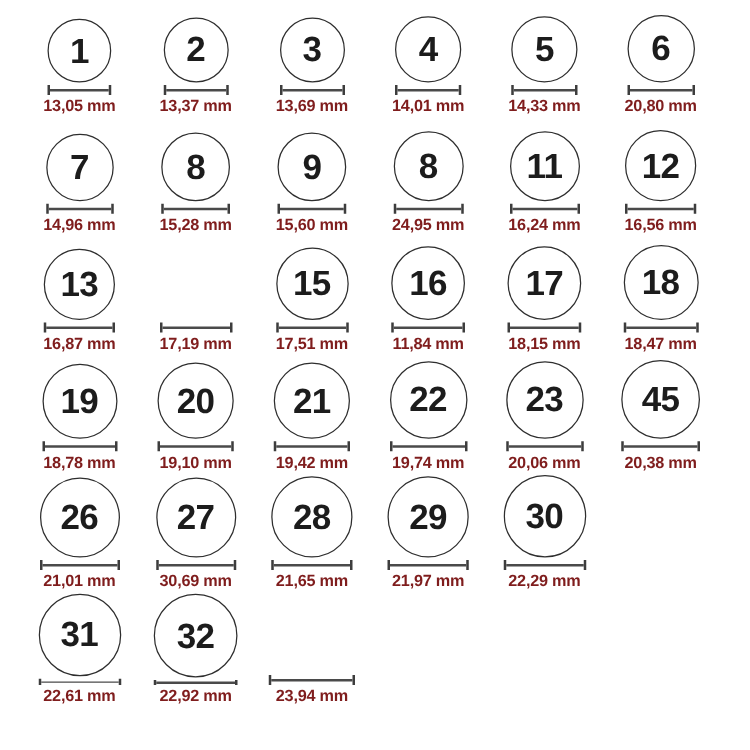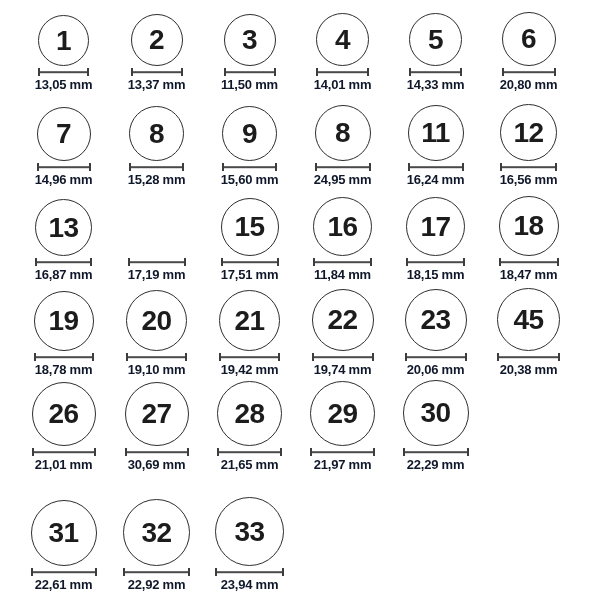--- a/index.html
+++ b/index.html
@@ -29,21 +29,21 @@
     width: 93px;
     height: 100%;
     display: flex;
     flex-direction: column;
     align-items: center;
     justify-content: flex-end;
     padding-bottom: 3px;
     box-sizing: border-box;
   }
   .row.last .cell {
-    padding-bottom: 8px;
+    padding-bottom: 36px;
   }
   .circle {
     border: 1.5px solid #2e2e2e;
     border-radius: 50%;
     background: #ffffff;
     display: flex;
     align-items: center;
     justify-content: center;
     margin-bottom: 2px;
     box-sizing: border-box;
@@ -70,21 +70,21 @@
     left: 0;
     right: 0;
     top: 50%;
     transform: translateY(-50%);
     height: 1.6px;
     background: #4a4a4a;
   }
   .mm-label {
     font-size: 13px;
     font-weight: 700;
-    color: #0f172a;
+    color: #7f1d1d;
     letter-spacing: -0.2px;
     line-height: 15px;
     white-space: nowrap;
   }
 </style>
 </head>
 <body>
 
 <main id="canvas">
     <div class="row">
@@ -100,21 +100,21 @@
           <span class="num">2</span>
         </div>
         <div class="measure" style="width:52px"></div>
         <div class="mm-label">13,37 mm</div>
       </div>
       <div class="cell">
         <div class="circle" style="width:52px;height:52px">
           <span class="num">3</span>
         </div>
         <div class="measure" style="width:52px"></div>
-        <div class="mm-label">11,50 mm</div>
+        <div class="mm-label">13,69 mm</div>
       </div>
       <div class="cell">
         <div class="circle" style="width:53px;height:53px">
           <span class="num">4</span>
         </div>
         <div class="measure" style="width:53px"></div>
         <div class="mm-label">14,01 mm</div>
       </div>
       <div class="cell">
         <div class="circle" style="width:53px;height:53px">
@@ -306,20 +306,17 @@
         <div class="mm-label">22,61 mm</div>
       </div>
       <div class="cell">
         <div class="circle" style="width:67px;height:67px">
           <span class="num">32</span>
         </div>
         <div class="measure" style="width:67px"></div>
         <div class="mm-label">22,92 mm</div>
       </div>
       <div class="cell">
-        <div class="circle" style="width:69px;height:69px">
-          <span class="num">33</span>
-        </div>
         <div class="measure" style="width:69px"></div>
         <div class="mm-label">23,94 mm</div>
       </div>
     </div>
   </main>
 
 </body></html>

